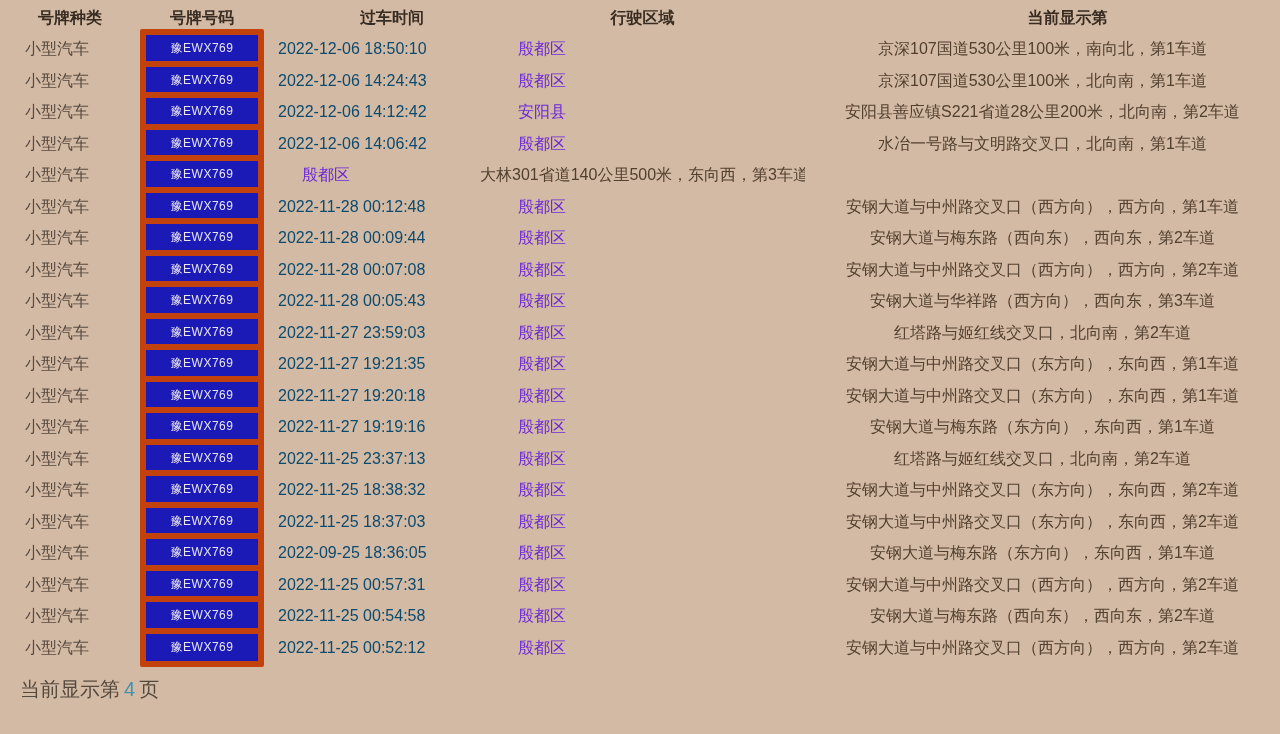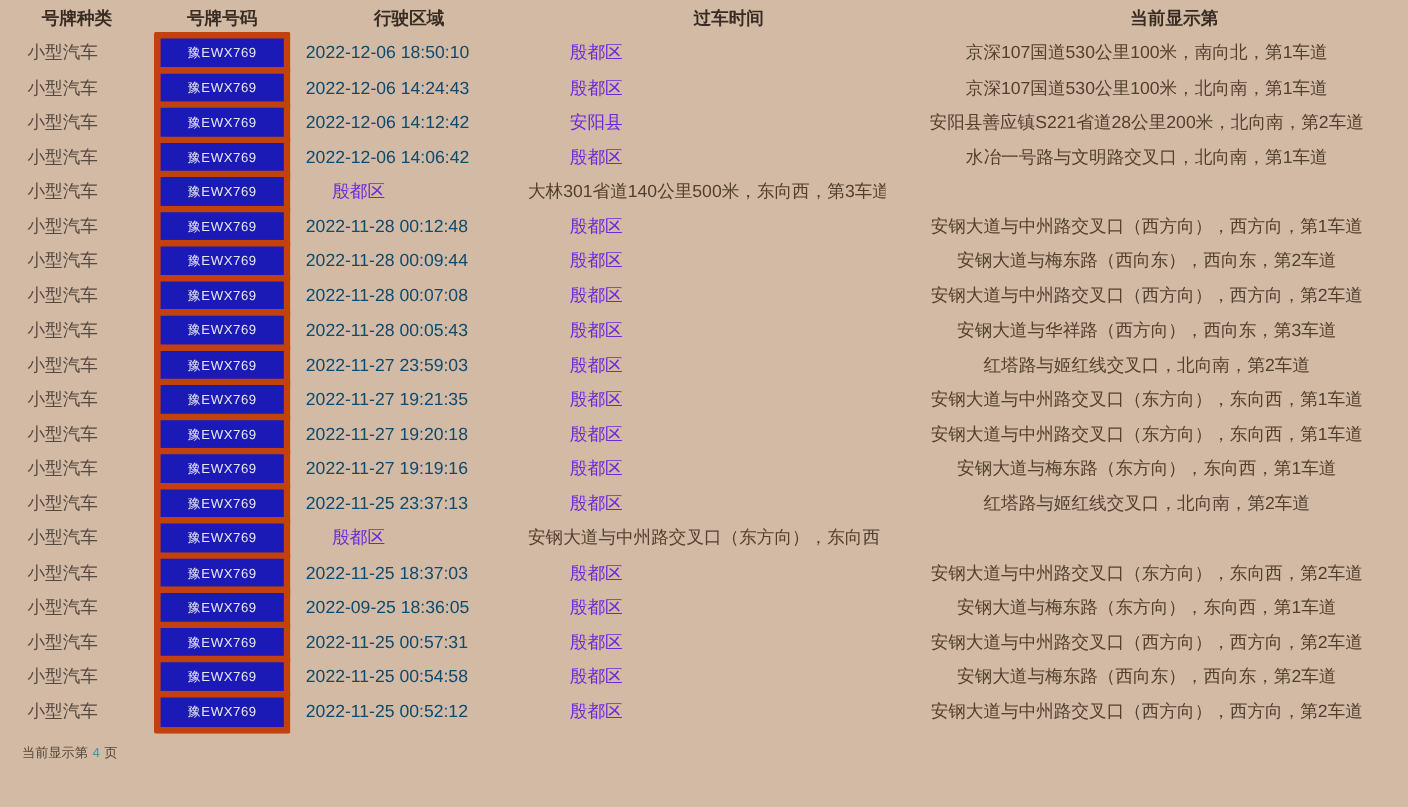--- a/index.html
+++ b/index.html
@@ -50,38 +50,38 @@
     font-size:12px;
     letter-spacing:.5px;
     display:flex;
     align-items:center;
     justify-content:center;
     cursor:pointer;
   }
   .footer{
     margin-top:13px;
     padding-left:20px;
-    font-size:12px;
+    font-size:20px;
     color:#55493d;
   }
   .footer .page-num{
     color:var(--page-number,#3f93b0);
     padding:0 4px;
   }
 </style>
 </head>
 <body>
 
 <div class="screen">
 
   <div class="grid-row header-row">
     <div class="header-cell">号牌种类</div>
     <div class="header-cell">号牌号码</div>
+    <div class="header-cell h-time">过车时间</div>
     <div class="header-cell">行驶区域</div>
-    <div class="header-cell h-time">过车时间</div>
     <div class="header-cell h-location">当前显示第</div>
   </div>
 
   <div id="rows-container">
     <div class="grid-row data-row">
       <div class="cell type">小型汽车</div>
       <div class="cell plate-wrap">
         <div class="plate-badge">豫EWX769</div>
       </div>
       <div class="cell time">2022-12-06 18:50:10</div>
@@ -216,20 +216,21 @@
       <div class="cell time">2022-11-25 23:37:13</div>
       <div class="cell area">殷都区</div>
       <div class="cell location">红塔路与姬红线交叉口，北向南，第2车道</div>
     </div>
 
     <div class="grid-row data-row">
       <div class="cell type">小型汽车</div>
       <div class="cell plate-wrap">
         <div class="plate-badge">豫EWX769</div>
       </div>
+      <div class="cell time">2022-11-25 18:38:32</div>
       <div class="cell area">殷都区</div>
       <div class="cell location">安钢大道与中州路交叉口（东方向），东向西，第2车道</div>
     </div>
 
     <div class="grid-row data-row">
       <div class="cell type">小型汽车</div>
       <div class="cell plate-wrap">
         <div class="plate-badge">豫EWX769</div>
       </div>
       <div class="cell time">2022-11-25 18:37:03</div>

